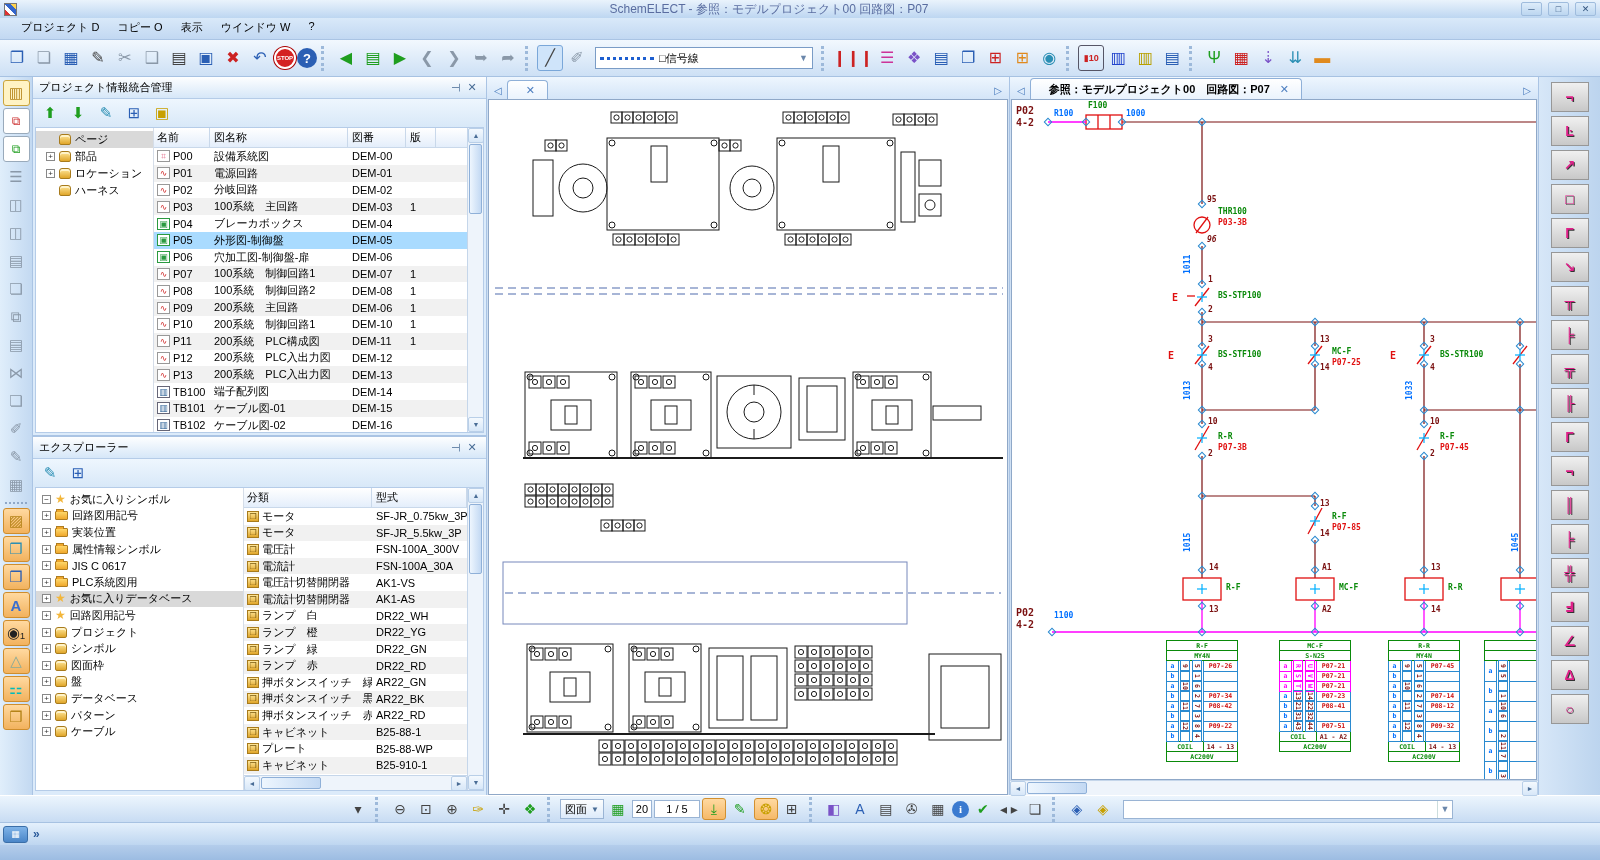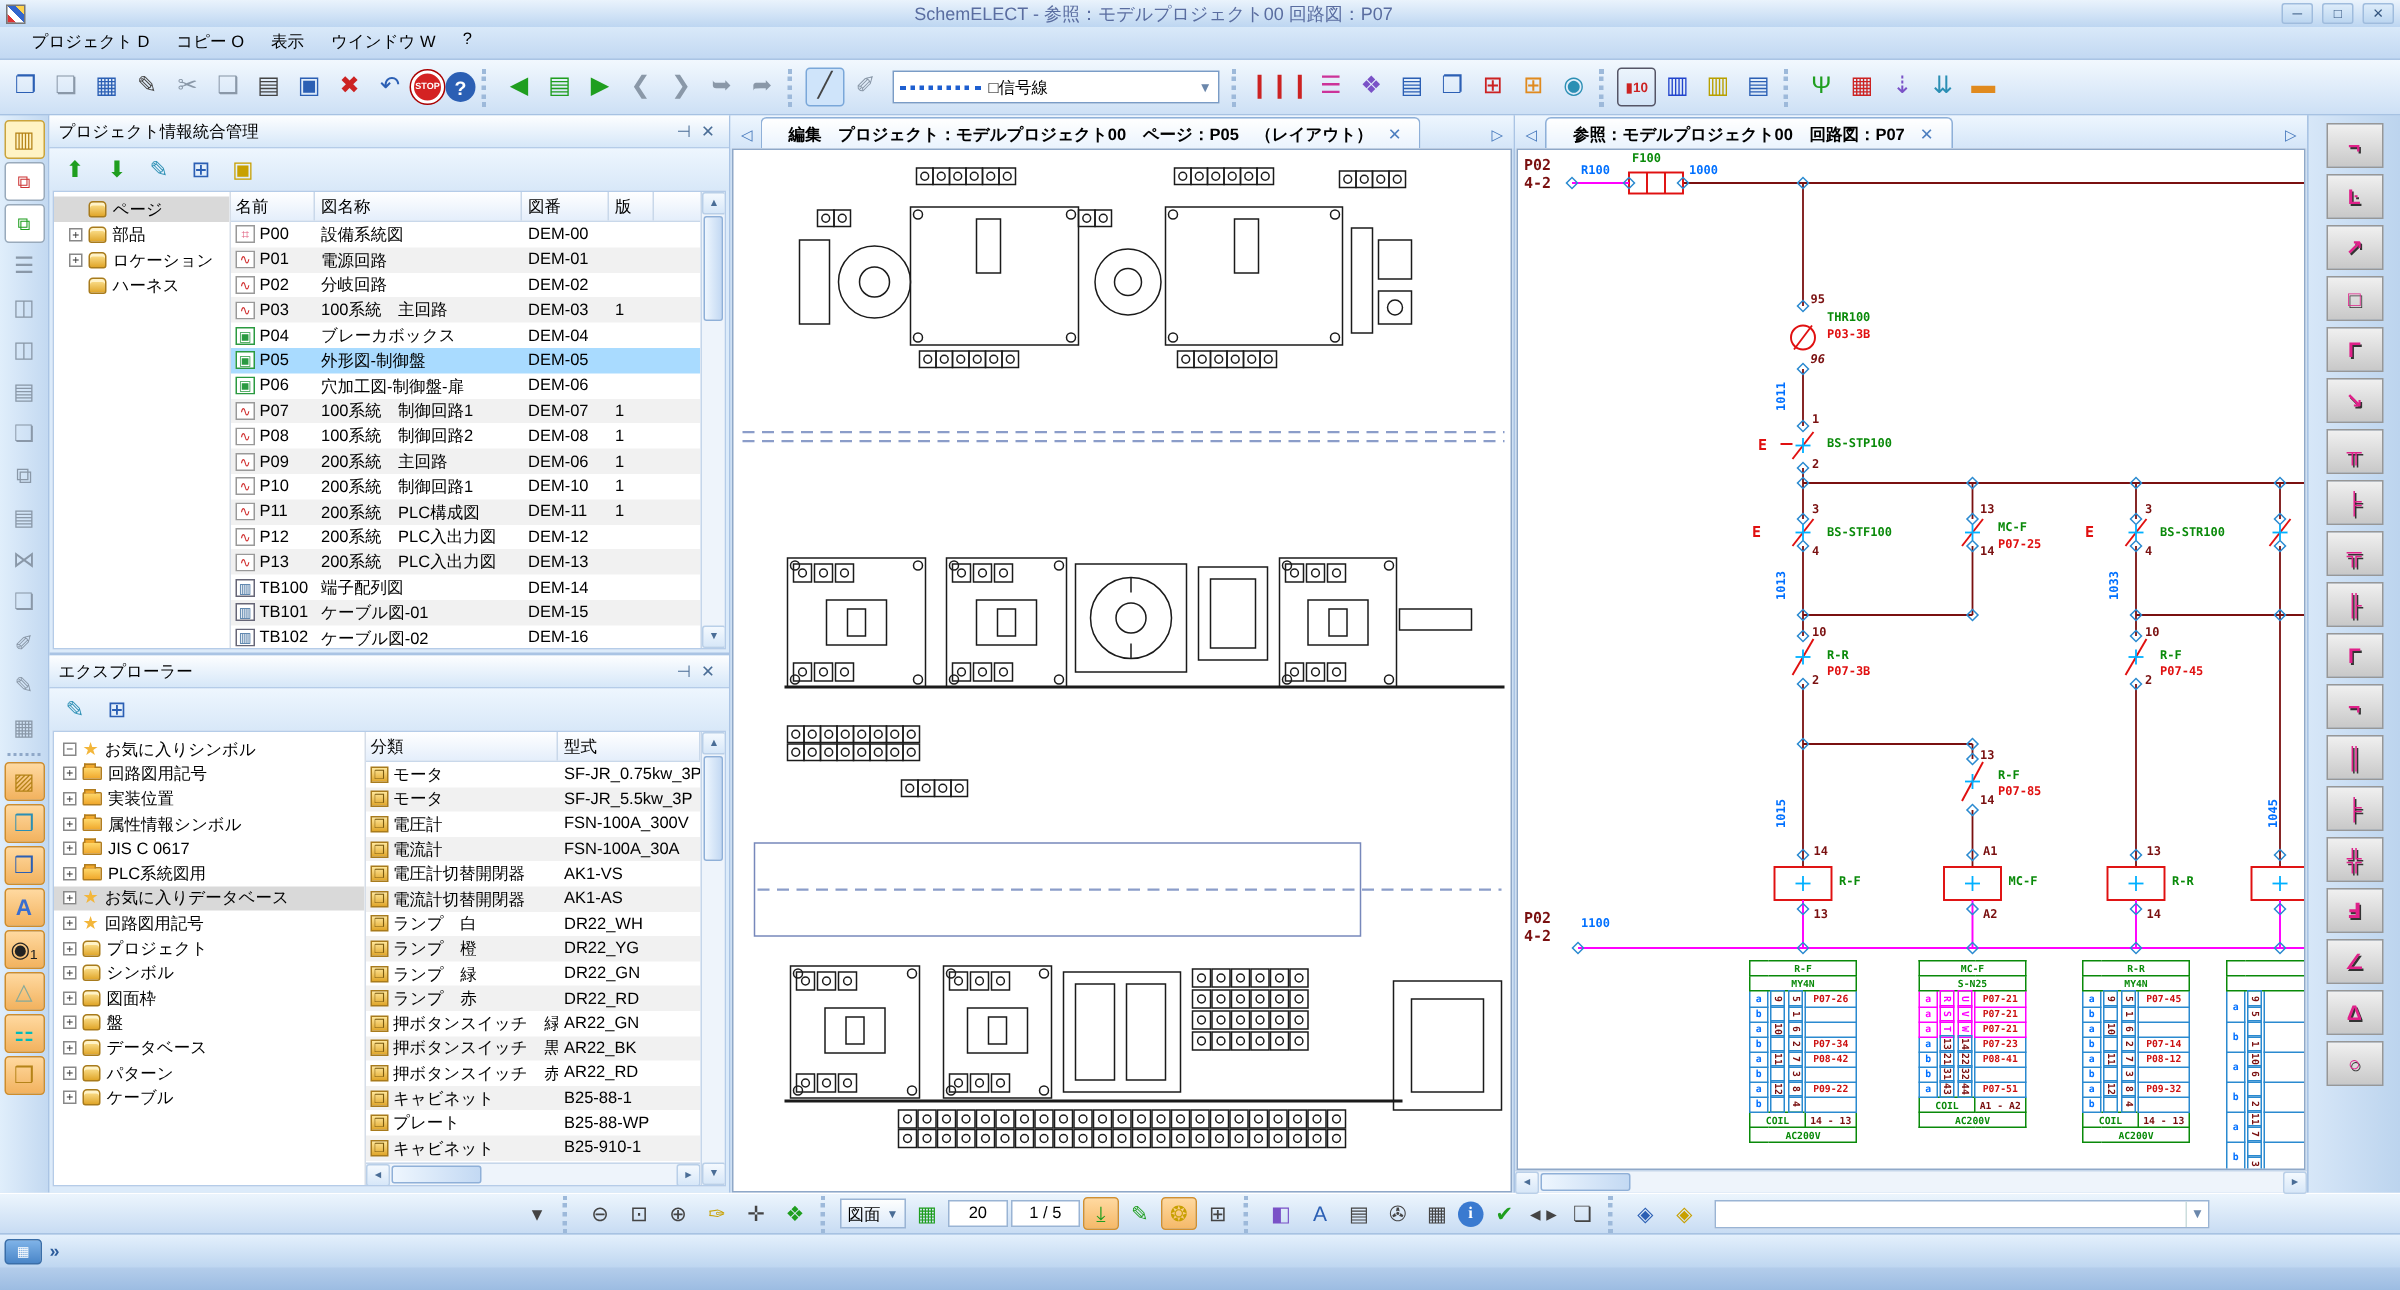--- a/index.html
+++ b/index.html
@@ -112,21 +112,21 @@
 .xt tr.mg td.ref{color:#cc1010}
 .xt tr.coil td.g{border-color:#0a8a0a;color:#0a8a0a}
 .xt tr.coil td.p{border-color:#0a8a0a;color:#7a1010}
 
 .rstrip{width:62px;background:linear-gradient(90deg,#d7e7f8,#bcd4ee);display:flex;flex-direction:column;align-items:center;padding-top:3px;border-left:1px solid #aac4e4}
 .rbtn{width:38px;height:30px;background:linear-gradient(#f0f0f0,#c8c8c8);border:1px solid #979797;margin:2px 0;color:#e0218a;font-size:14px;font-weight:bold;display:flex;align-items:center;justify-content:center;text-shadow:1px 1px 0 #333}
 
 .bbar{height:27px;display:flex;align-items:center;background:linear-gradient(#ecf5fd,#c8dcf3);border-top:1px solid #fff;gap:2px;padding-left:346px}
 .bbi{min-width:24px;height:22px;display:inline-flex;align-items:center;justify-content:center;font-size:14px;border-radius:3px}
 .press{background:linear-gradient(#ffd9a0,#f5b969);border:1px solid #d29030}
-.binput{width:40px;height:18px;background:#fff;border:1px solid #9ab4d4;text-align:center;font-size:11px;display:flex;align-items:center;justify-content:center}
+.binput{width:20px;height:18px;background:#fff;border:1px solid #9ab4d4;text-align:center;font-size:11px;display:flex;align-items:center;justify-content:center}
 .sheetbtn{height:20px;background:linear-gradient(#fdfefe,#dceafa);border:1px solid #9ab4d4;display:flex;align-items:center;padding:0 4px;gap:4px}
 .sheetbtn .arr{font-size:8px;color:#4a6d96}
 .bcombo{width:330px;height:19px;background:#fff;border:1px solid #9ab4d4;display:flex;align-items:center;margin-left:6px}
 .bcombo .arr{margin-left:auto;width:15px;text-align:center;color:#6b87ab;font-size:9px;border-left:1px solid #cdd;align-self:stretch;display:flex;align-items:center;justify-content:center}
 .info{background:#3a7ad0;color:#fff;border-radius:50%;min-width:17px;height:17px;font-size:11px;font-weight:bold;font-family:"Liberation Serif",serif}
 .statusbar{height:23px;display:flex;align-items:center;background:linear-gradient(#e4f0fc,#bed6f0);padding-left:3px;gap:5px;border-top:1px solid #a7c2e2}
 .stbtn{width:25px;height:17px;background:linear-gradient(#7fb3e8,#4a86c8);border:1px solid #3a6ea8;border-radius:3px;color:#fff;font-size:9px;display:flex;align-items:center;justify-content:center}
 .stchev{color:#2a5a9a;font-weight:bold;font-size:12px}
 .footer{height:15px;background:linear-gradient(#b4cdeb,#9cbce2)}
 svg{display:block}
@@ -662,21 +662,20 @@
             <span class="sbtn">▼</span>
         </div>
       </div>
     </div>
   </div>
 
   <div class="viewcol centerpanel">
     <div class="tabbar">
       <span class="navarr">◁</span>
       <div class="tab">
-        <span>編集　プロジェクト：モデルプロジェクト00　ページ：P05　（レイアウト）</span>
         <span class="x">✕</span>
       </div>
       <span class="tabfill"></span>
       <span class="navarr">▷</span>
     </div>
     <div class="canvas">
       <svg id="layoutSvg" width="520" height="694" viewBox="0 0 520 694">
           <g fill="none" stroke="#1b1b1b" stroke-width="1">
             <rect x="122" y="12" width="11" height="11"></rect>
             <circle cx="127.5" cy="17.5" r="2.6"></circle>

